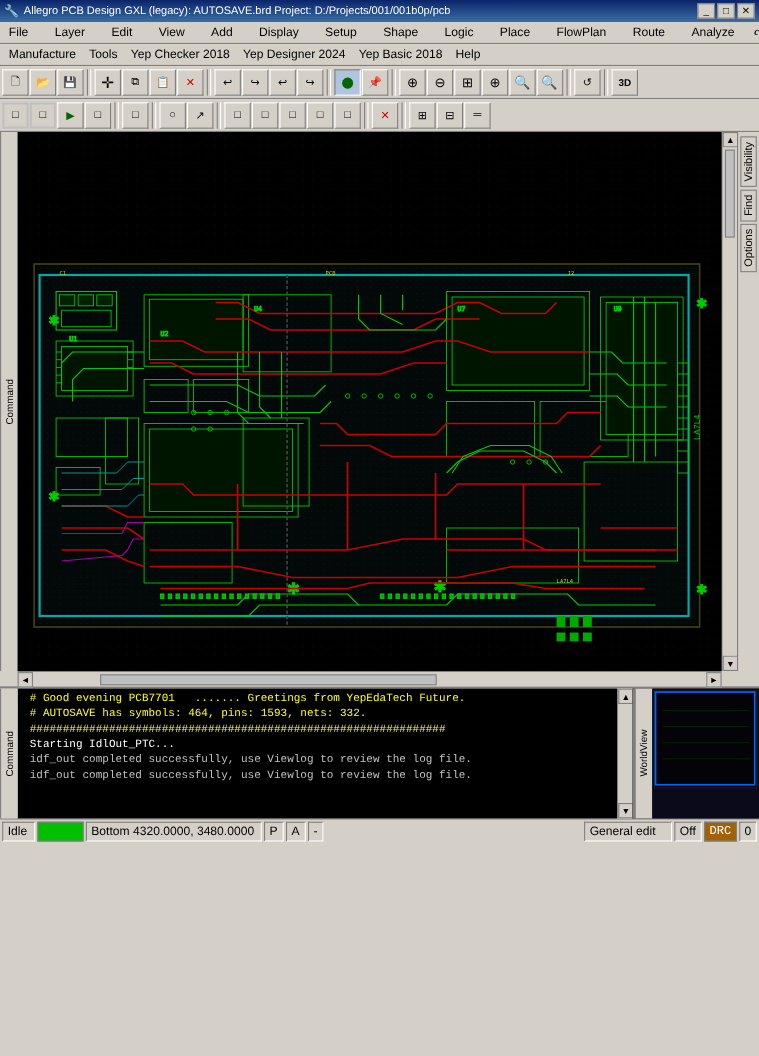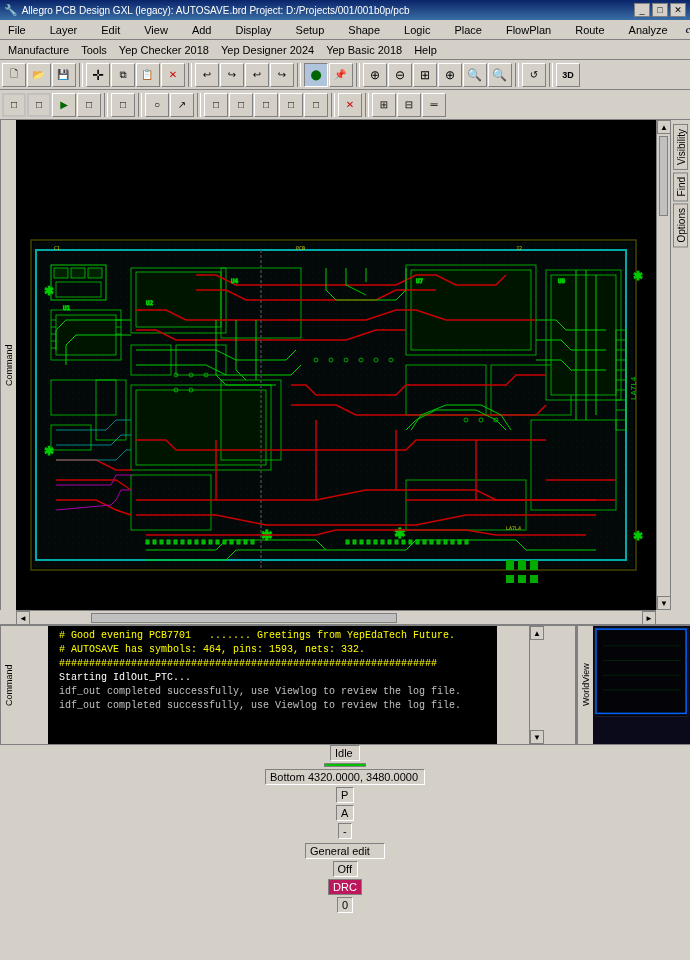--- a/index.html
+++ b/index.html
@@ -644,21 +644,21 @@
 </div>
 
 <div id="h-scroll-bar" style="height:14px; background:#d4d0c8; border-top:1px solid #808080; display:flex; margin-left:16px; margin-right:34px;">
   <div class="h-scroll-arrow">◄</div>
   <div style="flex:1; background:#d4d0c8; position:relative; overflow:hidden;">
     <div style="background:#c0c0c0; height:10px; margin:2px; width:50%; margin-left:10%; border:1px solid #808080;"></div>
   </div>
   <div class="h-scroll-arrow">►</div>
 </div>
 
-<div style="height:120px; display:flex; border-top:2px solid #808080;gap:32px;">
+<div style="height:120px; display:flex; border-top:2px solid #808080;">
 
   <div style="width:16px; background:#d4d0c8; border-right:1px solid #808080; display:flex; align-items:center; justify-content:center; writing-mode:vertical-rl; transform:rotate(180deg); font-size:9px; color:#000;">
     <span>Command</span>
   </div>
 
   <div id="console-text" style="flex:1; background:#000; padding:3px 5px; font-family:'Courier New',monospace; font-size:10px; overflow:hidden;">
     <div class="console-line yellow">&nbsp;# Good evening PCB7701&nbsp;&nbsp;&nbsp;....... Greetings from YepEdaTech Future.</div>
     <div class="console-line yellow">&nbsp;# AUTOSAVE has symbols: 464, pins: 1593, nets: 332.</div>
     <div class="console-line yellow">&nbsp;###############################################################</div>
     <div class="console-line white">&nbsp;Starting IdlOut_PTC...</div>
@@ -692,21 +692,21 @@
           <line x1="10" y1="20" x2="90" y2="20"></line>
           <line x1="10" y1="35" x2="90" y2="35"></line>
           <line x1="10" y1="50" x2="90" y2="50"></line>
           <line x1="10" y1="65" x2="90" y2="65"></line>
         </g>
       </svg>
     </div>
   </div>
 </div>
 
-<div id="status-bar" style="height:22px; background:#d4d0c8; display:flex; align-items:center; border-top:1px solid #808080; font-size:11px; padding:0 2px; gap:2px;flex-direction:column;">
+<div id="status-bar" style="height:22px; background:#d4d0c8; display:flex; align-items:center; border-top:1px solid #808080; font-size:11px; padding:0 2px; gap:2px;">
 
   <div class="status-segment status-segment-inset" style="min-width:30px;">
     <span>Idle</span>
   </div>
 
   <div class="status-segment status-green" style="width:42px; background:#00c000;"></div>
 
   <div class="status-segment status-segment-inset" style="min-width:160px;text-align:right;">
     <span>Bottom  4320.0000, 3480.0000</span>
   </div>
@@ -726,20 +726,20 @@
   <div style="flex:1;"></div>
 
   <div class="status-segment status-segment-inset" style="min-width:80px;">
     <span>General edit</span>
   </div>
 
   <div class="status-segment status-segment-inset" style="min-width:25px;">
     <span>Off</span>
   </div>
 
-  <div class="status-segment status-red" style="min-width:28px; background:#be185d; color:white; cursor:pointer;">
+  <div class="status-segment status-red" style="min-width:28px; background:#a16207; color:white; cursor:pointer;font-family:Liberation Mono, monospace;">
     <span>DRC</span>
   </div>
 
   <div class="status-segment status-segment-inset" style="min-width:16px;">
     <span>0</span>
   </div>
 </div>
 
 </body></html>

